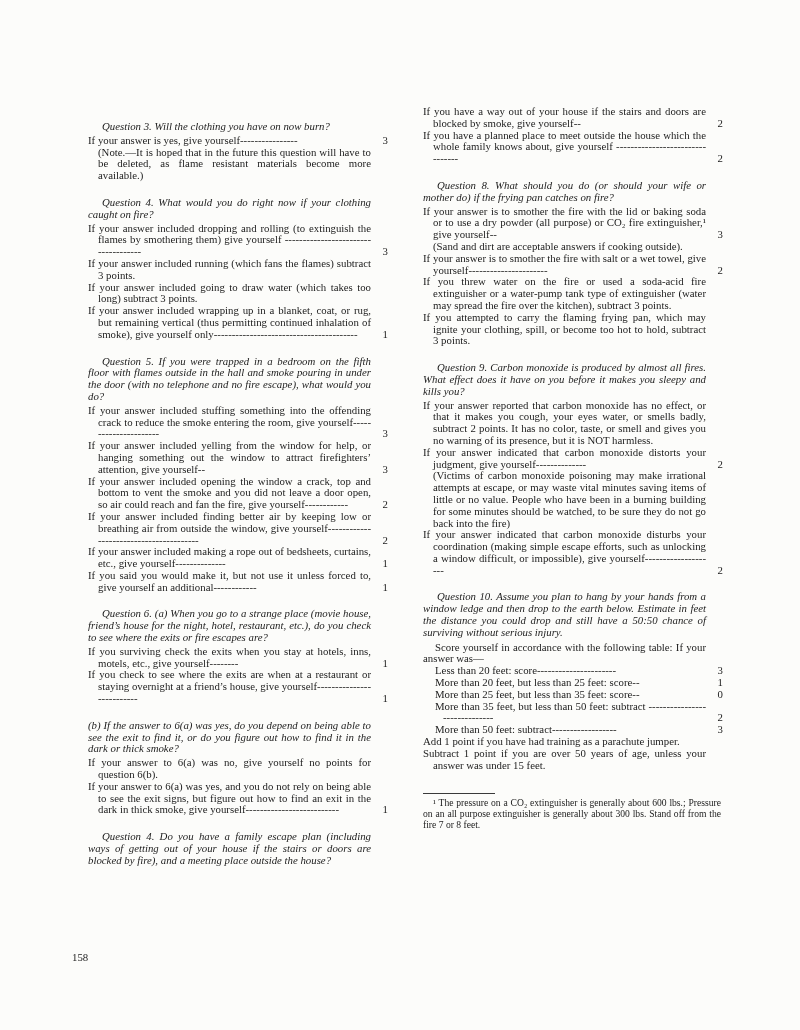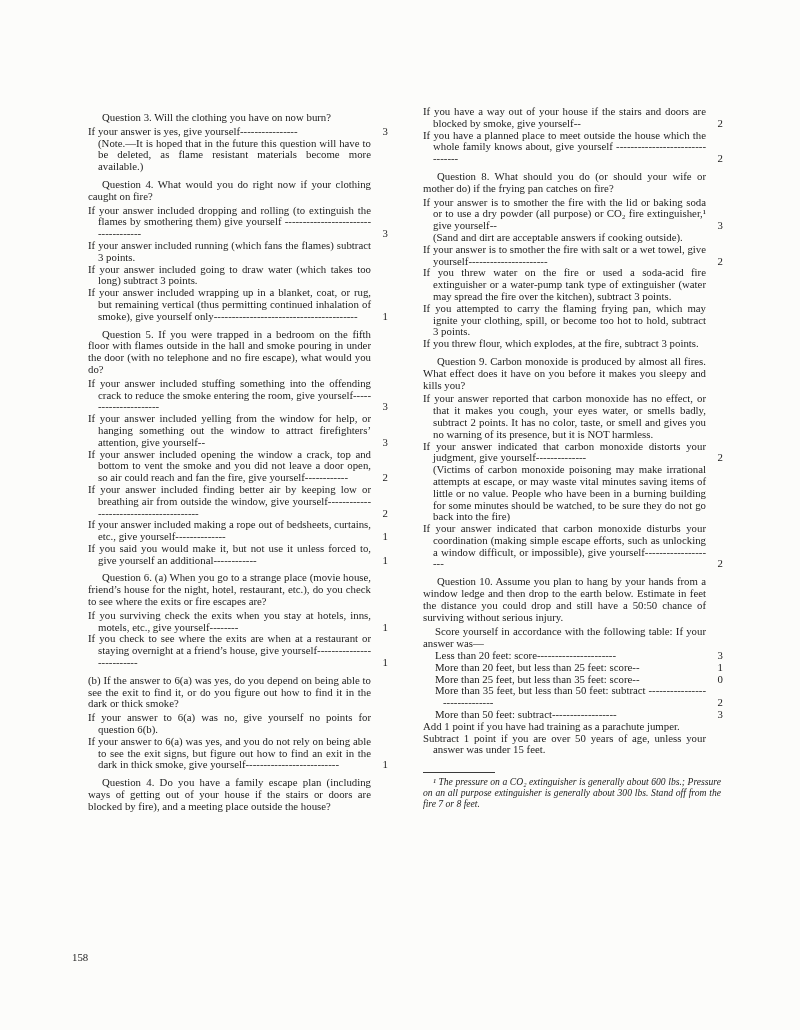--- a/index.html
+++ b/index.html
@@ -6,28 +6,28 @@
   html, body { width:800px; height:1030px; }
   body {
     background:#fbfbf8;
     font-family:"Liberation Serif","DejaVu Serif",serif;
     color:#1c1c1c;
   }
   .page { position:relative; width:800px; height:1030px; overflow:hidden; background:#fcfcfa; }
   .columns { position:absolute; left:88px; top:106px; display:flex; gap:35px; }
   .col { width:300px; font-size:10.8px; line-height:11.8px; text-align:justify; }
   .blk { position:relative; padding-right:17px; }
-  .question, .question-flush { margin-top:6px; margin-bottom:2px; }
+  .question, .question-flush { font-style:italic; margin-top:15px; margin-bottom:2px; }
   .question { text-indent:14px; }
   .item { padding-left:10px; text-indent:-10px; }
   .note { padding-left:10px; }
   .para { text-indent:12px; margin-top:3px; }
   .row { margin-left:12px; padding-left:8px; text-indent:-8px; }
   .score { position:absolute; right:0; bottom:0; width:15px; text-align:right; text-indent:0; font-style:normal; }
-  .footnote { margin-top:16px;font-style:italic; }
+  .footnote { margin-top:22px; }
   .footnote-rule { width:72px; border-top:1px solid #3a3a3a; margin-bottom:4px; }
   .fn-text { font-size:9.6px; line-height:10.9px; text-indent:10px; text-align:justify; padding-right:2px; }
   .page-number { position:absolute; left:72px; top:951px; font-size:10.8px; }
 </style>
 </head>
 <body>
 
 <div class="page">
   <div class="columns">
     <div class="col">
@@ -57,21 +57,20 @@
     <div class="col">
       <div>
           <p class="blk item"><span class="txt">If you have a way out of your house if the stairs and doors are blocked by smoke, give yourself--</span><span class="score">2</span></p>
           <p class="blk item"><span class="txt">If you have a planned place to meet outside the house which the whole family knows about, give yourself --------------------------------</span><span class="score">2</span></p>
           <p class="blk question"><span class="txt">Question 8. What should you do (or should your wife or mother do) if the frying pan catches on fire?</span></p>
           <p class="blk item"><span class="txt">If your answer is to smother the fire with the lid or baking soda or to use a dry powder (all purpose) or CO₂ fire extinguisher,¹ give yourself--</span><span class="score">3</span></p>
           <p class="blk note"><span class="txt">(Sand and dirt are acceptable answers if cooking outside).</span></p>
           <p class="blk item"><span class="txt">If your answer is to smother the fire with salt or a wet towel, give yourself----------------------</span><span class="score">2</span></p>
           <p class="blk item"><span class="txt">If you threw water on the fire or used a soda-acid fire extinguisher or a water-pump tank type of extinguisher (water may spread the fire over the kitchen), subtract 3 points.</span></p>
           <p class="blk item"><span class="txt">If you attempted to carry the flaming frying pan, which may ignite your clothing, spill, or become too hot to hold, subtract 3 points.</span></p>
-          <p class="blk item"><span class="txt">If you threw flour, which explodes, at the fire, subtract 3 points.</span></p>
           <p class="blk question"><span class="txt">Question 9. Carbon monoxide is produced by almost all fires. What effect does it have on you before it makes you sleepy and kills you?</span></p>
           <p class="blk item"><span class="txt">If your answer reported that carbon monoxide has no effect, or that it makes you cough, your eyes water, or smells badly, subtract 2 points. It has no color, taste, or smell and gives you no warning of its presence, but it is NOT harmless.</span></p>
           <p class="blk item"><span class="txt">If your answer indicated that carbon monoxide distorts your judgment, give yourself--------------</span><span class="score">2</span></p>
           <p class="blk note"><span class="txt">(Victims of carbon monoxide poisoning may make irrational attempts at escape, or may waste vital minutes saving items of little or no value. People who have been in a burning building for some minutes should be watched, to be sure they do not go back into the fire)</span></p>
           <p class="blk item"><span class="txt">If your answer indicated that carbon monoxide disturbs your coordination (making simple escape efforts, such as unlocking a window difficult, or impossible), give yourself--------------------</span><span class="score">2</span></p>
           <p class="blk question"><span class="txt">Question 10. Assume you plan to hang by your hands from a window ledge and then drop to the earth below. Estimate in feet the distance you could drop and still have a 50:50 chance of surviving without serious injury.</span></p>
           <p class="blk para"><span class="txt">Score yourself in accordance with the following table: If your answer was—</span></p>
           <p class="blk row"><span class="txt">Less than 20 feet: score----------------------</span><span class="score">3</span></p>
           <p class="blk row"><span class="txt">More than 20 feet, but less than 25 feet: score--</span><span class="score">1</span></p>
           <p class="blk row"><span class="txt">More than 25 feet, but less than 35 feet: score--</span><span class="score">0</span></p>

